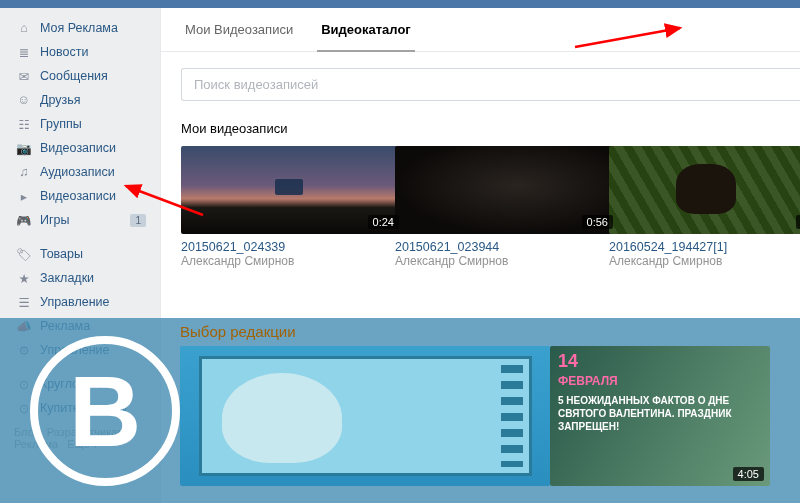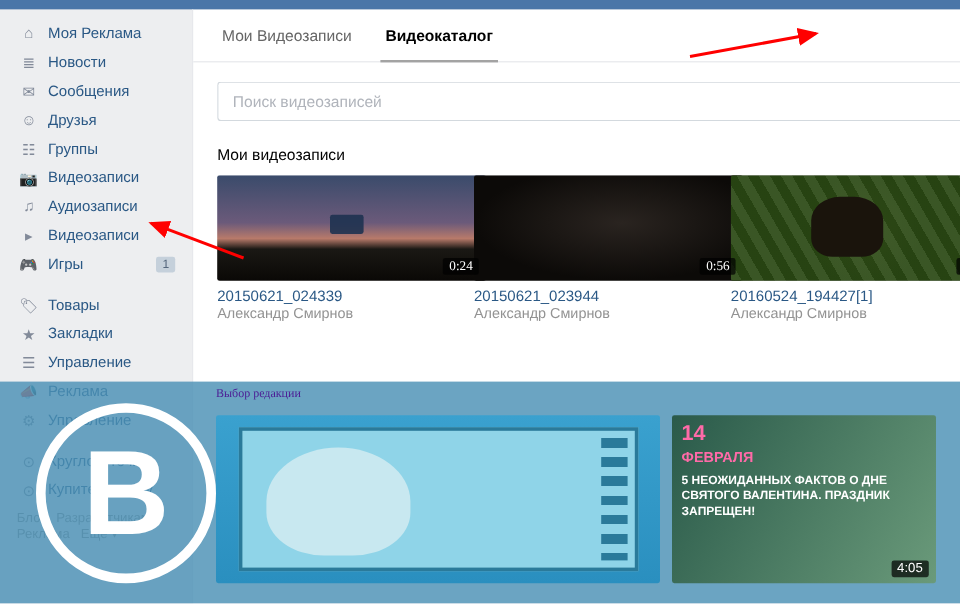--- a/index.html
+++ b/index.html
@@ -122,21 +122,20 @@
     width: 200px;
     flex-shrink: 0;
     cursor: pointer;
   }
   .thumb {
     width: 224px;
     height: 88px;
     border-radius: 2px;
     position: relative;
     overflow: hidden;
-    font-family: Liberation Serif, serif;
   }
   .thumb1 { background: linear-gradient(to bottom, #3a4b6b 0%, #6b5a7a 45%, #b87a6a 60%, #1a1814 70%, #0a0806 100%); }
   .thumb1::after{content:"";position:absolute;left:42%;top:38%;width:28px;height:16px;background:rgba(30,50,80,.9);border-radius:2px;}
   .thumb2 { background: radial-gradient(ellipse at 55% 45%, #2a2420 0%, #0c0a08 70%); }
   .thumb3 { background: radial-gradient(circle at 50% 50%, #1a1410 0%, #0a0806 40%), linear-gradient(#4a6a2a,#3a5a1a); }
   .thumb3::before{content:"";position:absolute;inset:0;background:repeating-linear-gradient(60deg,#5a8a3a 0 8px,#3a6a1a 8px 16px);opacity:.6;}
   .thumb3::after{content:"";position:absolute;left:30%;top:20%;width:60px;height:50px;background:#1a140c;border-radius:40% 40% 30% 30%;}
   .duration {
     position: absolute;
     right: 6px;
@@ -206,30 +205,28 @@
     text-align: left;
     color: #fff;
     padding-left: 110px;
     padding-top: 20px;
   }
   .overlay-text .l1 { font-size: 34px; font-weight: 400; letter-spacing: .5px; }
   .overlay-text .l2 { font-size: 30px; font-weight: 400; margin-top: 14px; letter-spacing: .5px;}
   .editor-pick {
     position: absolute;
     left: 180px; top: 5px;
-    font-size: 10px;
-    color: #4c1d95;
-    font-family: Liberation Serif, serif;
+    font-size: 15px;
+    color: #a16207;
   }
   .editor-thumbs {
     position: absolute;
     left: 180px;
     top: 28px;
     display: flex;
-    gap: 10px;
   }
   .editor-thumb {
     height: 140px;
     border-radius: 2px;
     position: relative;
     overflow: hidden;
   }
   .et1 { width: 370px; background: linear-gradient(#3aa1cf,#2a8fbf); display:flex;align-items:center;justify-content:center;}
   .et1-inner{width:90%;height:86%;background:#8fd4e8;border:3px solid #2a7a9a;position:relative;}
   .et1-strip{position:absolute;right:6px;top:6px;bottom:6px;width:22px;background:repeating-linear-gradient(#2a7a9a 0 8px,#8fd4e8 8px 16px);}

